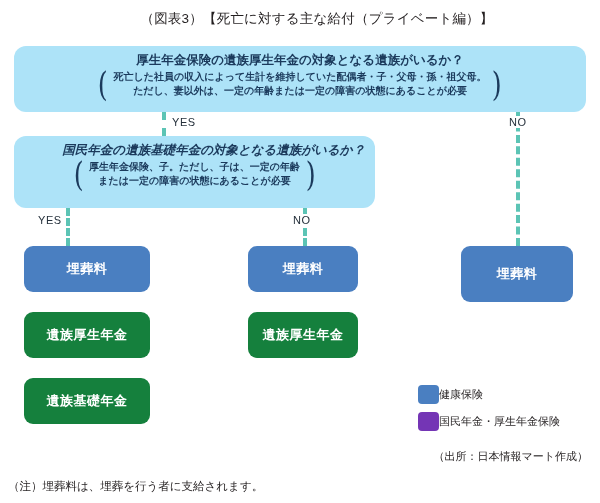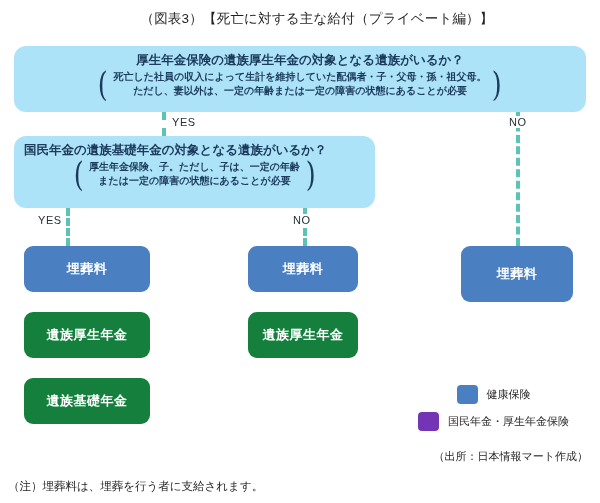--- a/index.html
+++ b/index.html
@@ -75,21 +75,21 @@
     font-size: 10px;
     font-weight: bold;
     color: #1b3a5c;
     line-height: 1.45;
     white-space: nowrap;
   }
 
   
   #qbox-1 { left: 14px; top: 46px; width: 572px; height: 66px; }
   #qbox-2 { left: 14px; top: 136px; width: 361px; height: 72px; }
-  #qbox-2 .qbox-title { text-align: left; }
+  #qbox-2 .qbox-title { text-align: right; font-style: italic; }
 
   
   .conn {
     position: absolute;
     width: 0;
     border-left: 4px dashed #5cc4b5;
   }
 
   
   .yn {
@@ -125,22 +125,21 @@
     position: absolute;
     left: 418px;
     top: 385px;
     display: flex;
     flex-direction: column;
     gap: 8px;
   }
   .legend-row {
     display: flex;
     align-items: center;
-    gap: 9px;
-    justify-content: center;
+    gap: 0;
   }
   .legend-swatch {
     width: 21px;
     height: 19px;
     border-radius: 4px;
     flex: 0 0 auto;
   }
   .legend-swatch.blue   { background: #4a7fc1; }
   .legend-swatch.purple { background: #7435b5; }
   .legend-label {

